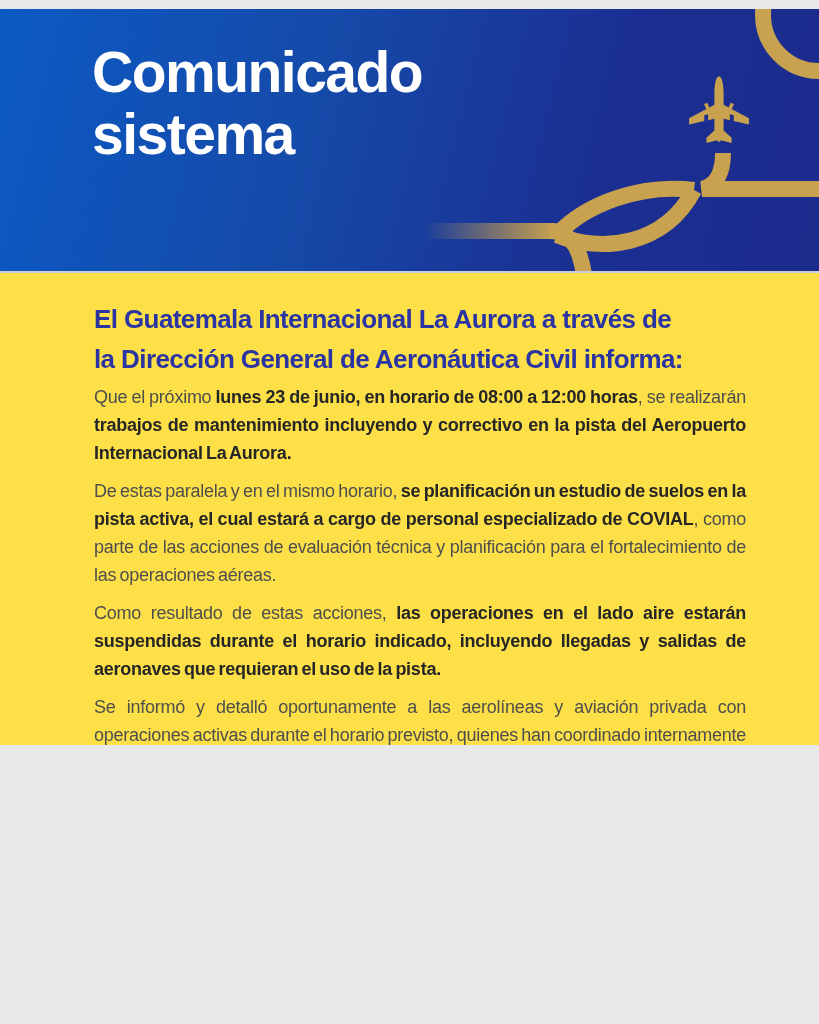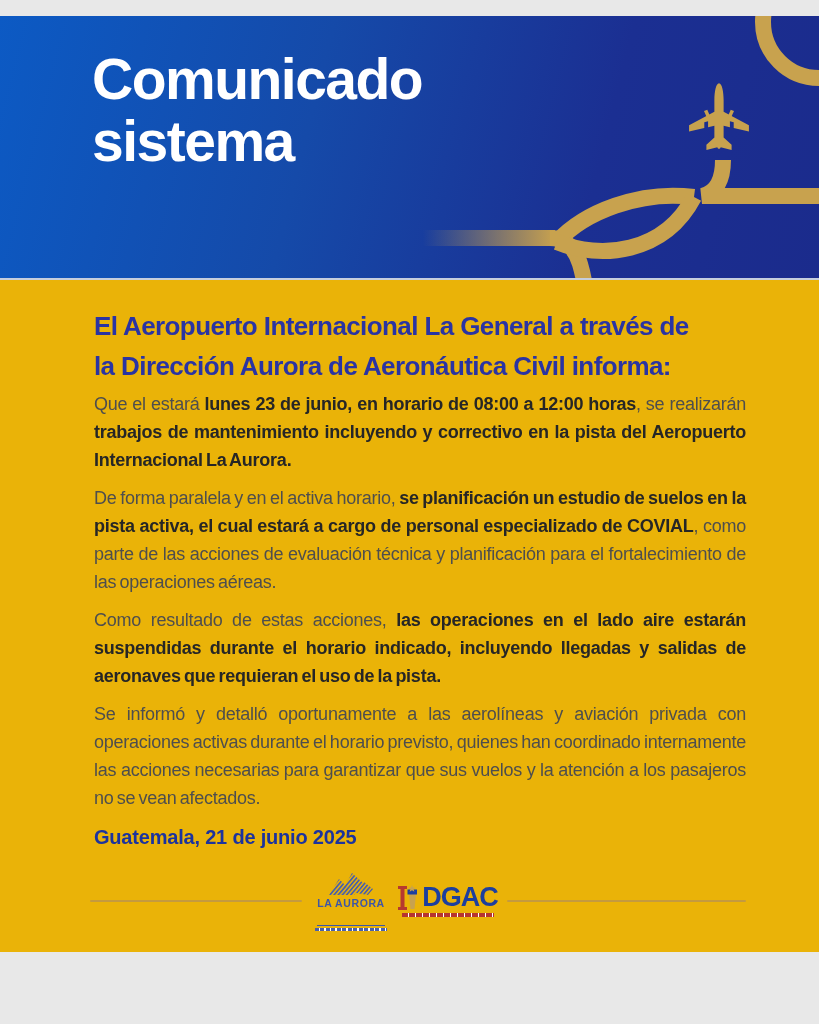--- a/index.html
+++ b/index.html
@@ -1,18 +1,18 @@
 <!DOCTYPE html>
 <html><head>
 <meta charset="utf-8">
 <style>
   html,body{margin:0;padding:0;background:#e8e8e8;}
   .page{
-    position:relative;width:819px;height:936px;margin:16px auto;
-    background:#eab308;overflow:hidden;
+    position:relative;width:819px;height:736px;margin:9px auto;
+    background:#fde047;overflow:hidden;
     font-family:"Liberation Sans","DejaVu Sans",sans-serif;
   }
   
   .hero{
     position:relative;height:262px;
     background:linear-gradient(104deg,#0c5ac4 0%,#154aa9 38%,#1b2f92 72%,#1b2b8c 100%);
     border-bottom:2px solid #c6cedd;
   }
   .hero-title{
     position:absolute;left:92px;top:32px;margin:0;z-index:2;
@@ -122,27 +122,27 @@
       </g>
     </svg>
     <h1 class="hero-title">
       <span>Comunicado</span>
       <span>sistema</span>
     </h1>
   </header>
 
   <main class="content">
     <h2 class="announce-heading">
-      <span>El Aeropuerto Internacional La General a través de</span>
-      <span>la Dirección Aurora de Aeronáutica Civil informa:</span>
+      <span>El Guatemala Internacional La Aurora a través de</span>
+      <span>la Dirección General de Aeronáutica Civil informa:</span>
     </h2>
 
     <div id="paragraphs">
-        <p class="body-para"><span>Que el estará </span><span class="b">lunes 23 de junio, en horario de 08:00 a 12:00 horas</span><span>, se realizarán </span><span class="b">trabajos de mantenimiento incluyendo y correctivo en la pista del Aeropuerto Internacional La Aurora.</span></p>
-        <p class="body-para"><span>De forma paralela y en el activa horario, </span><span class="b">se planificación un estudio de suelos en la pista activa, el cual estará a cargo de personal especializado de COVIAL</span><span>, como parte de las acciones de evaluación técnica y planificación para el fortalecimiento de las operaciones aéreas.</span></p>
+        <p class="body-para"><span>Que el próximo </span><span class="b">lunes 23 de junio, en horario de 08:00 a 12:00 horas</span><span>, se realizarán </span><span class="b">trabajos de mantenimiento incluyendo y correctivo en la pista del Aeropuerto Internacional La Aurora.</span></p>
+        <p class="body-para"><span>De estas paralela y en el mismo horario, </span><span class="b">se planificación un estudio de suelos en la pista activa, el cual estará a cargo de personal especializado de COVIAL</span><span>, como parte de las acciones de evaluación técnica y planificación para el fortalecimiento de las operaciones aéreas.</span></p>
         <p class="body-para"><span>Como resultado de estas acciones, </span><span class="b">las operaciones en el lado aire estarán suspendidas durante el horario indicado, incluyendo llegadas y salidas de aeronaves que requieran el uso de la pista.</span></p>
         <p class="body-para"><span>Se informó y detalló oportunamente a las aerolíneas y aviación privada con operaciones activas durante el horario previsto, quienes han coordinado internamente las acciones necesarias para garantizar que sus vuelos y la atención a los pasajeros no se vean afectados.</span></p>
       </div>
 
     <p class="date-line">Guatemala, 21 de junio 2025</p>
   </main>
 
   <div class="logo-row">
     <div class="gline gline-left"></div>
 

